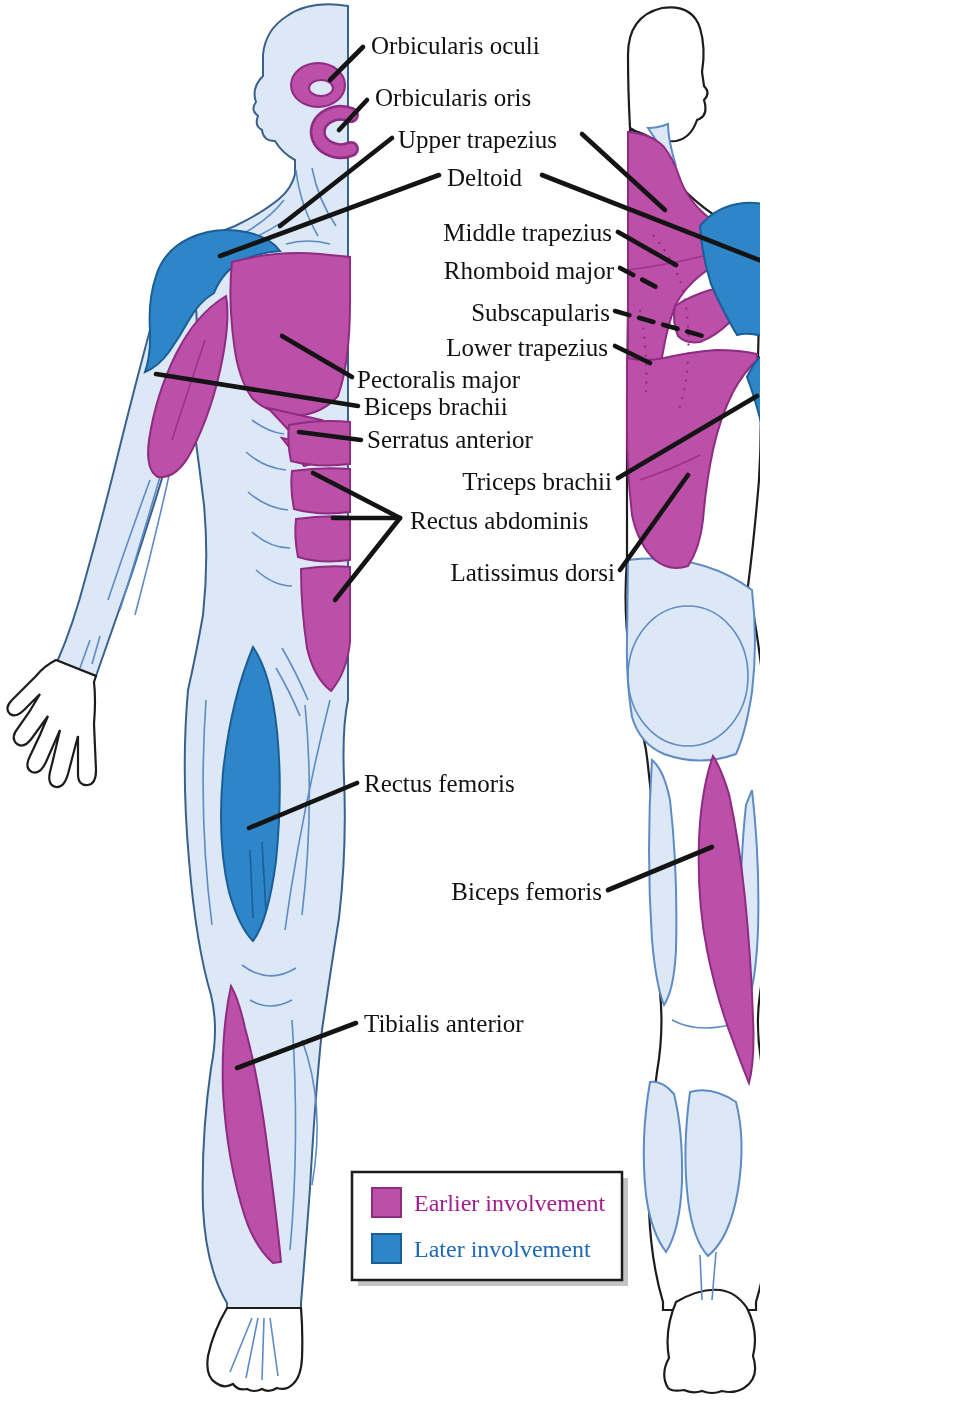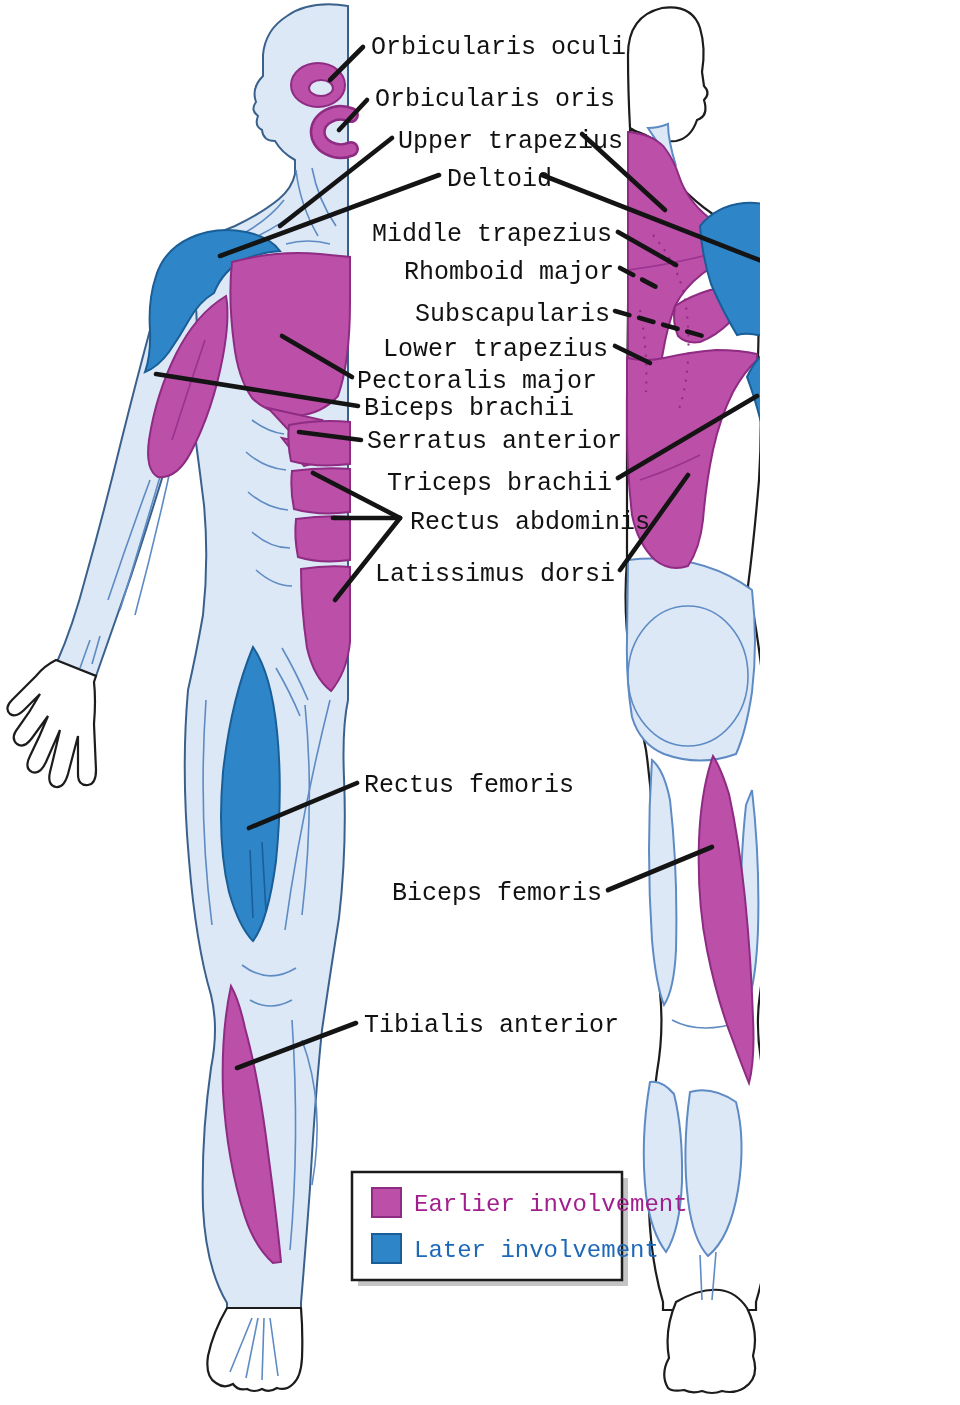--- a/index.html
+++ b/index.html
@@ -1,17 +1,17 @@
 <!DOCTYPE html>
 <html style="--background: #FFFFFF; --earlier: #BC4FA8; --earlier-dark: #8E2B82; --later: #2E86C8; --later-dark: #1A5E97; --body-fill: #DCE8F6; --body-line: #5E8BC4; --outline: #3A618C; --contour: #1C1C1C; --leader: #141414; --label-text: #121212; --legend-earlier-text: #A21E8C; --legend-later-text: #1E68B8;"><head>
 <meta charset="utf-8">
 <style>
   html,body{margin:0;padding:0;background:#fff;}
   .stage{position:relative;width:760px;height:1405px;background:var(--background,#fff);overflow:hidden;
-         font-family:Liberation Mono, monospace;}
+         font-family:Liberation Serif, serif;}
   svg{display:block}
   
   .m-early{fill:var(--earlier);stroke:var(--earlier-dark);stroke-width:2;}
   .m-late{fill:var(--later);stroke:var(--later-dark);stroke-width:2;}
   .body-fill{fill:var(--body-fill);stroke:var(--outline);stroke-width:2;}
   .body-white{fill:#ffffff;stroke:var(--contour);stroke-width:2.2;}
   .body-line{fill:none;stroke:var(--body-line);stroke-width:1.6;}
   .seam{fill:none;stroke:#9a3390;stroke-width:1.6;}
   .dots{fill:none;stroke:var(--earlier-dark);stroke-width:2;stroke-dasharray:2 7;}
   .leader{stroke:var(--leader);stroke-width:4.6;stroke-linecap:round;fill:none;}

